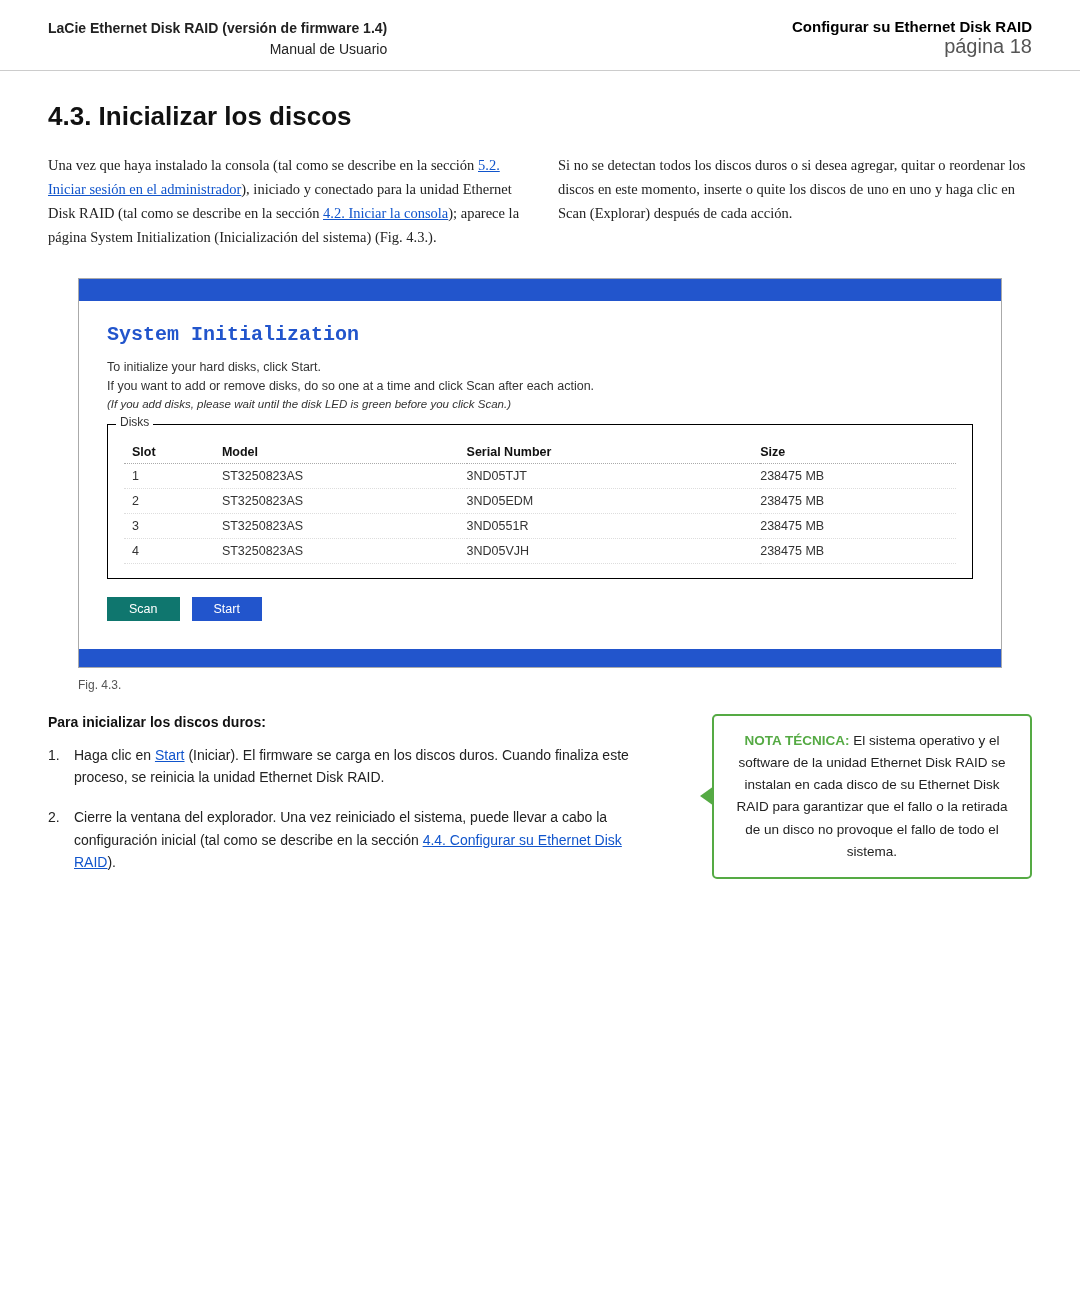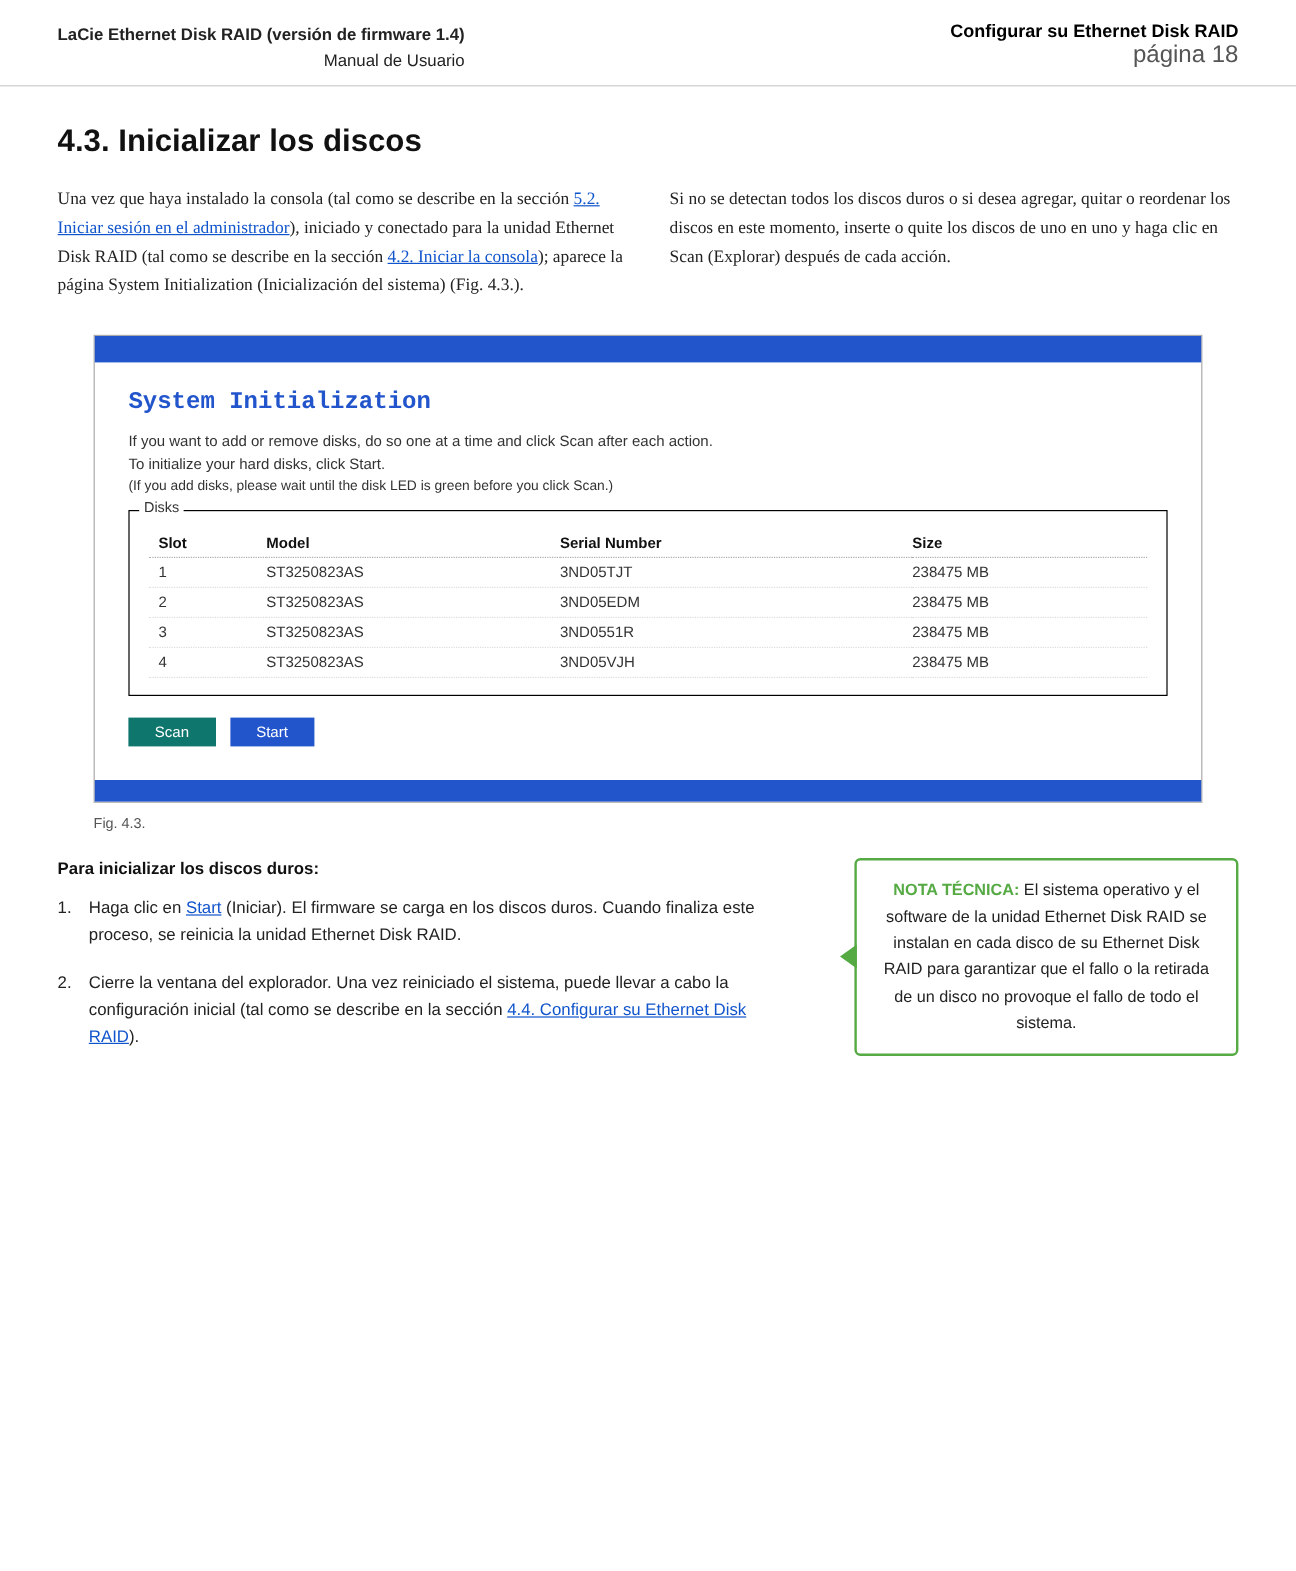--- a/index.html
+++ b/index.html
@@ -111,20 +111,21 @@
       font-size: 12.5px;
       color: #333;
       margin-bottom: 5px;
       font-family: Arial, sans-serif;
     }
     .sys-init-note {
       font-size: 11.5px;
       color: #333;
       margin-bottom: 14px;
       font-family: Arial, sans-serif;
+      font-style: italic;
     }
 
     
     .disks-fieldset {
       border: 1px solid #000000;
       padding: 8px 16px 14px 16px;
       margin-bottom: 18px;
       position: relative;
     }
     .disks-legend {
@@ -288,22 +289,22 @@
     <div class="col-left">
       <span>Una vez que haya instalado la consola (tal como se describe en la sección </span><a class="link">5.2. Iniciar sesión en el administrador</a><span>), iniciado y conectado para la unidad Ethernet Disk RAID (tal como se describe en la sección </span><a class="link">4.2. Iniciar la consola</a><span>); aparece la página System Initialization (Inicialización del sistema) (Fig. 4.3.).</span>
     </div>
     <div class="col-right">Si no se detectan todos los discos duros o si desea agregar, quitar o reordenar los discos en este momento, inserte o quite los discos de uno en uno y haga clic en Scan (Explorar) después de cada acción.</div>
   </div>
 
   <div class="screenshot-frame">
     <div class="screenshot-topbar"></div>
     <div class="screenshot-body">
       <div class="sys-init-title">System Initialization</div>
+      <div class="sys-init-desc">To initialize your hard disks, click Start.</div>
       <div class="sys-init-desc">If you want to add or remove disks, do so one at a time and click Scan after each action.</div>
-      <div class="sys-init-desc">To initialize your hard disks, click Start.</div>
       <div class="sys-init-note">(If you add disks, please wait until the disk LED is green before you click Scan.)</div>
 
       <div class="disks-fieldset">
         <span class="disks-legend">Disks</span>
         <table class="disk-table">
           <thead>
             <tr>
               <th class="col-slot">Slot</th>
               <th class="col-model">Model</th>
               <th class="col-serial">Serial Number</th>

